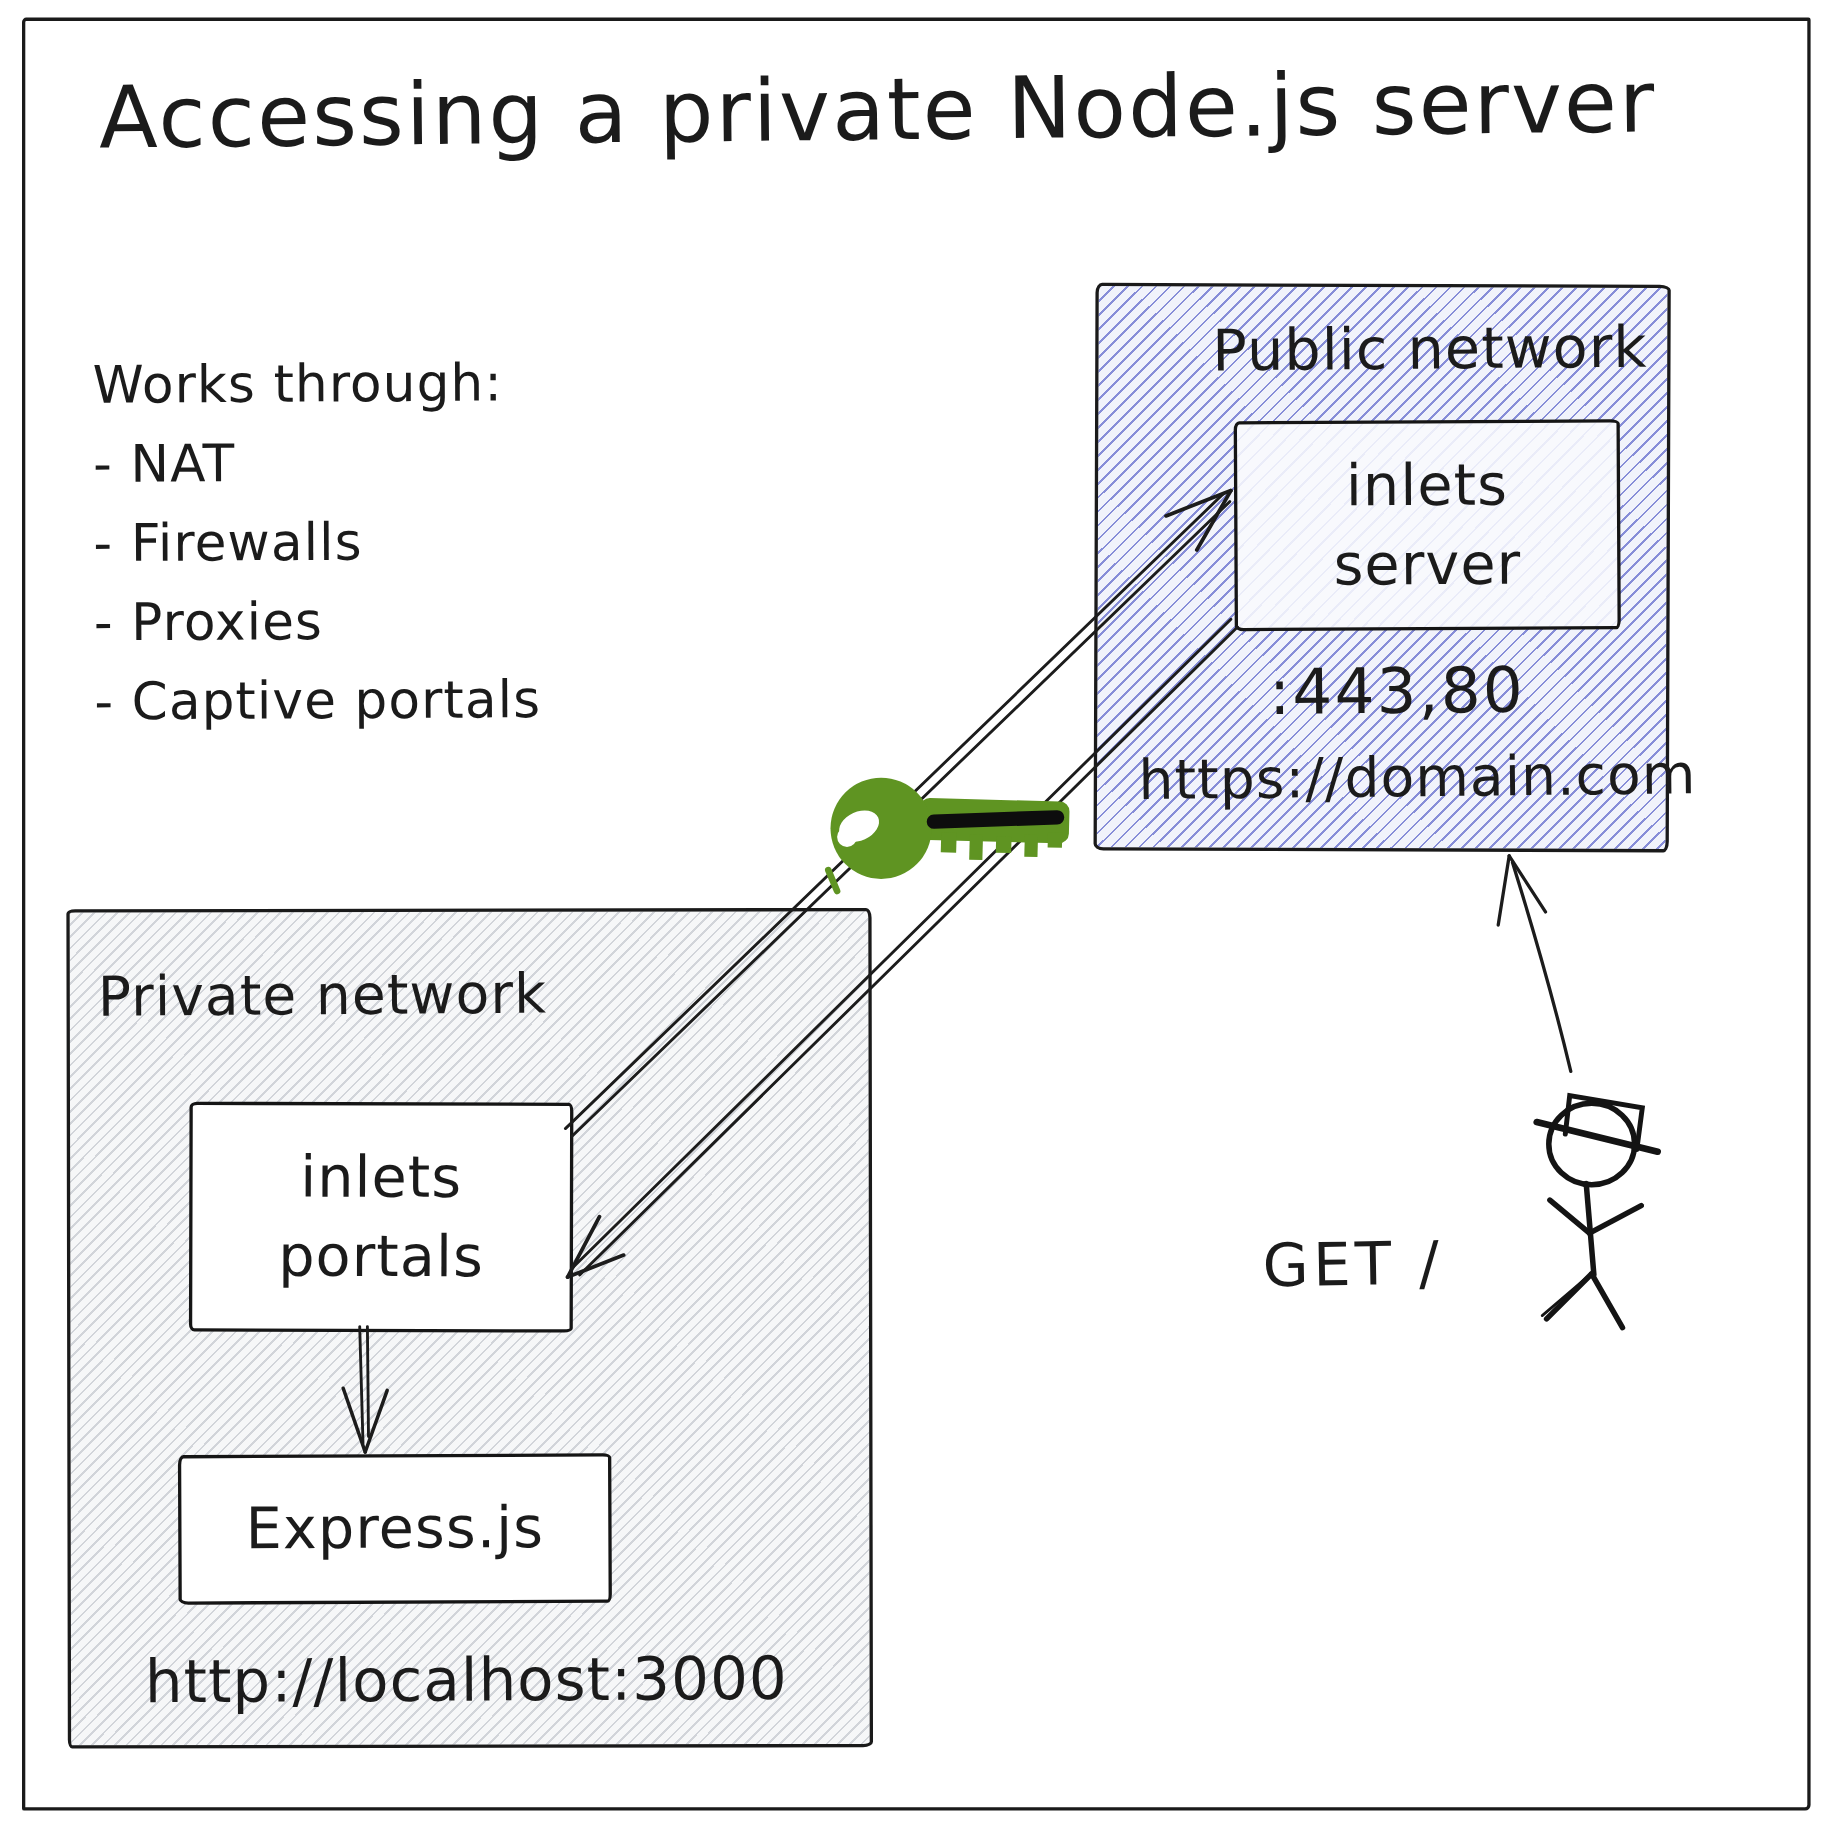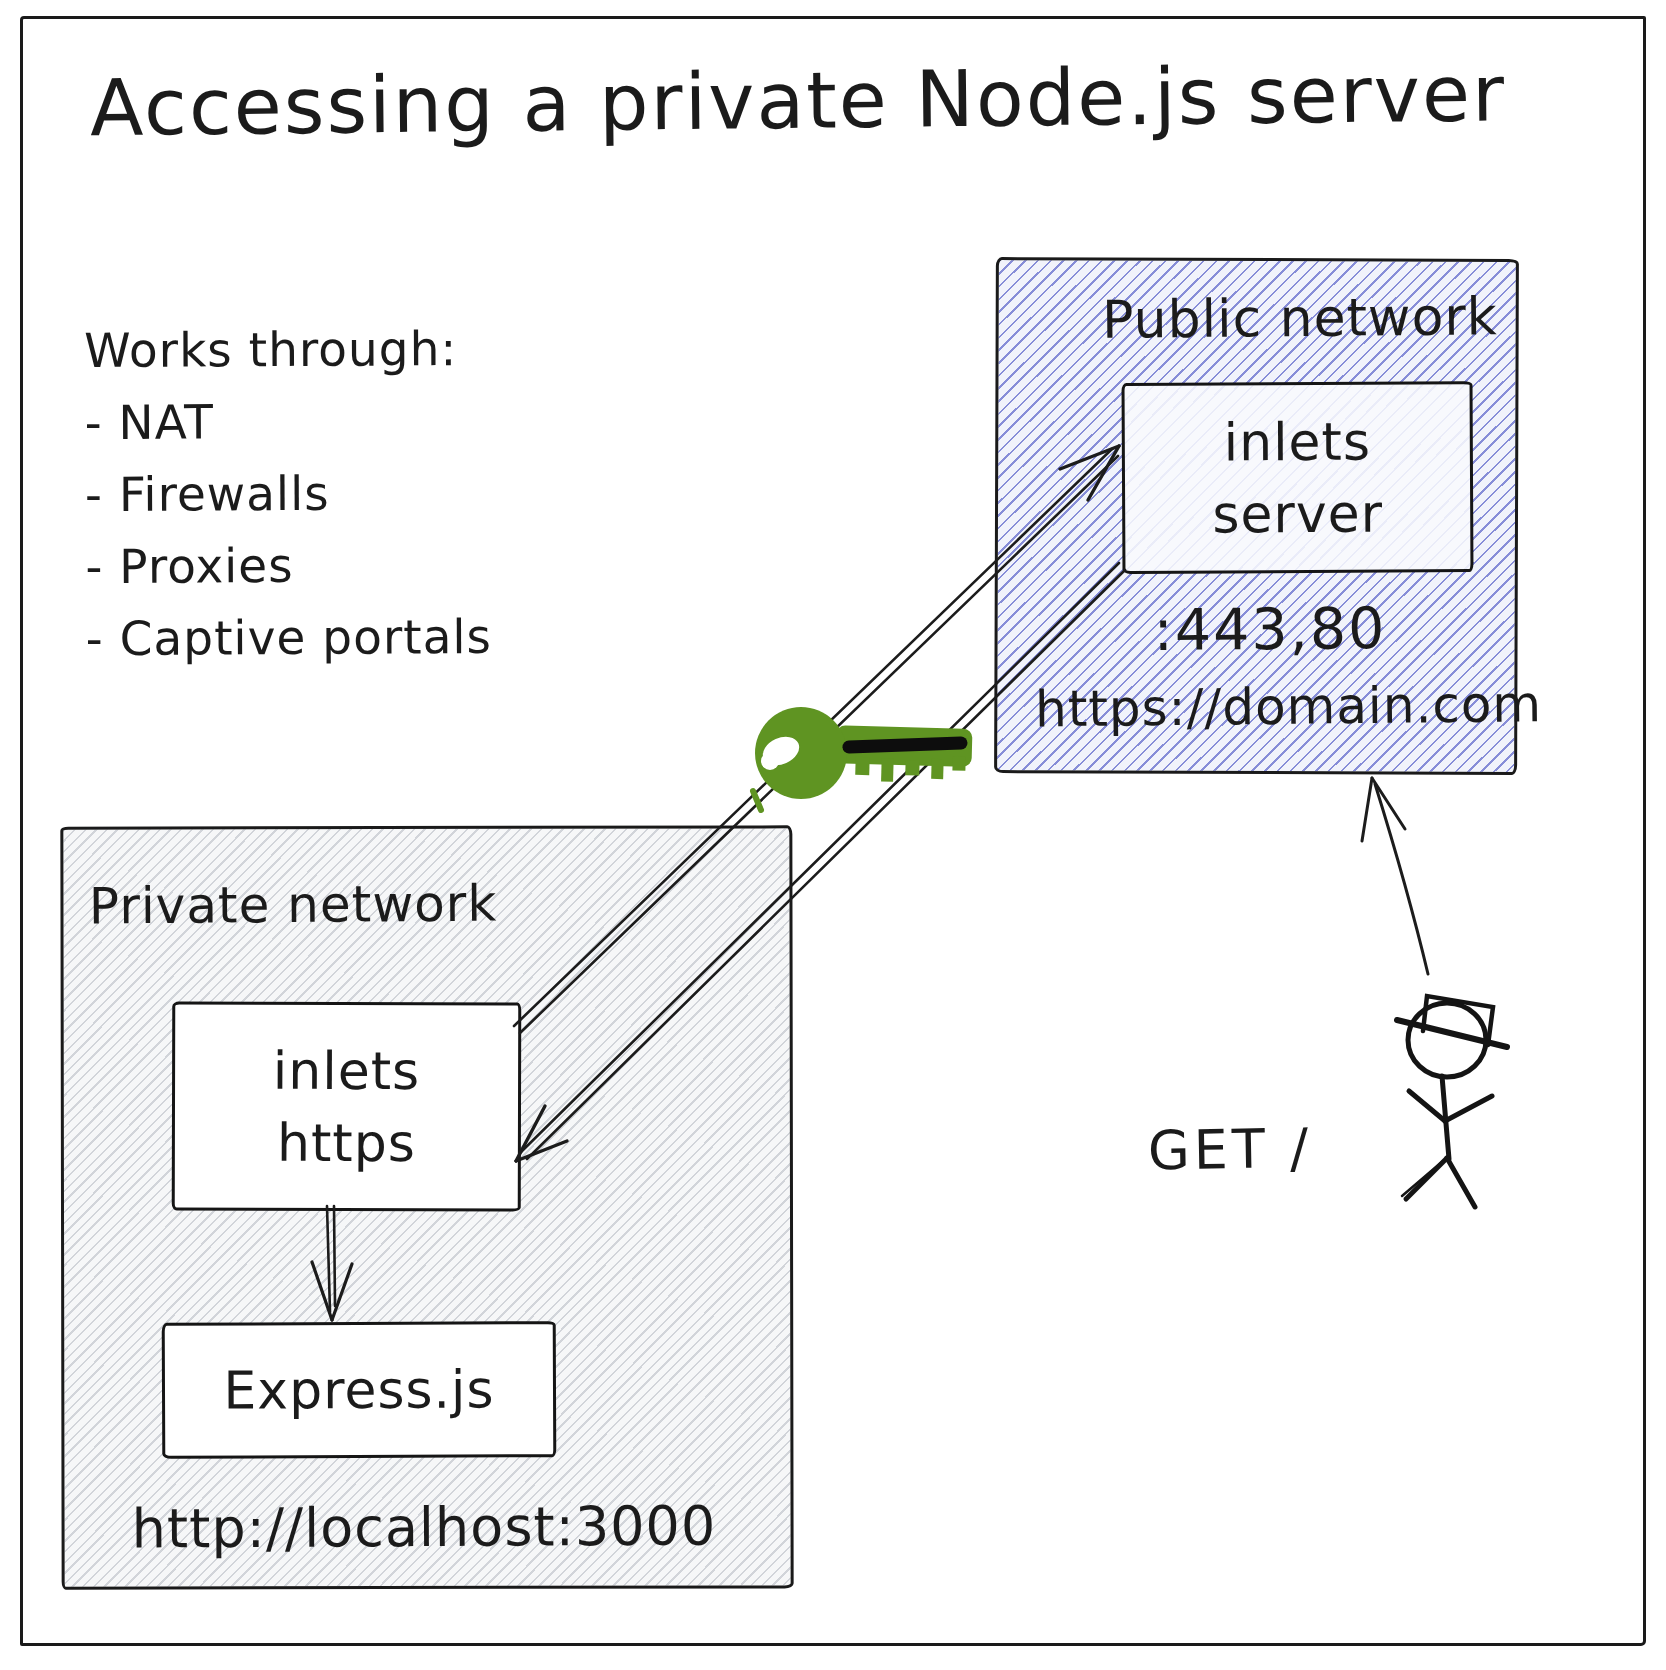--- a/index.html
+++ b/index.html
@@ -105,21 +105,21 @@
     <div>inlets</div>
     <div>server</div>
   </div>
   <div class="abs ports">:443,80</div>
   <div class="abs pub-url">https://domain.com</div>
 
   <div class="abs hatch-gray"></div>
   <div class="abs net-label private-label">Private network</div>
   <div class="abs inner-box client-box">
     <div>inlets</div>
-    <div>https</div>
+    <div>portals</div>
   </div>
   <div class="abs inner-box express-box">
     <div>Express.js</div>
   </div>
   <div class="abs local-url">http://localhost:3000</div>
 
   <div class="abs get-label">GET /</div>
 
   <svg class="abs overlay" viewBox="0 0 1666 1670">
 

